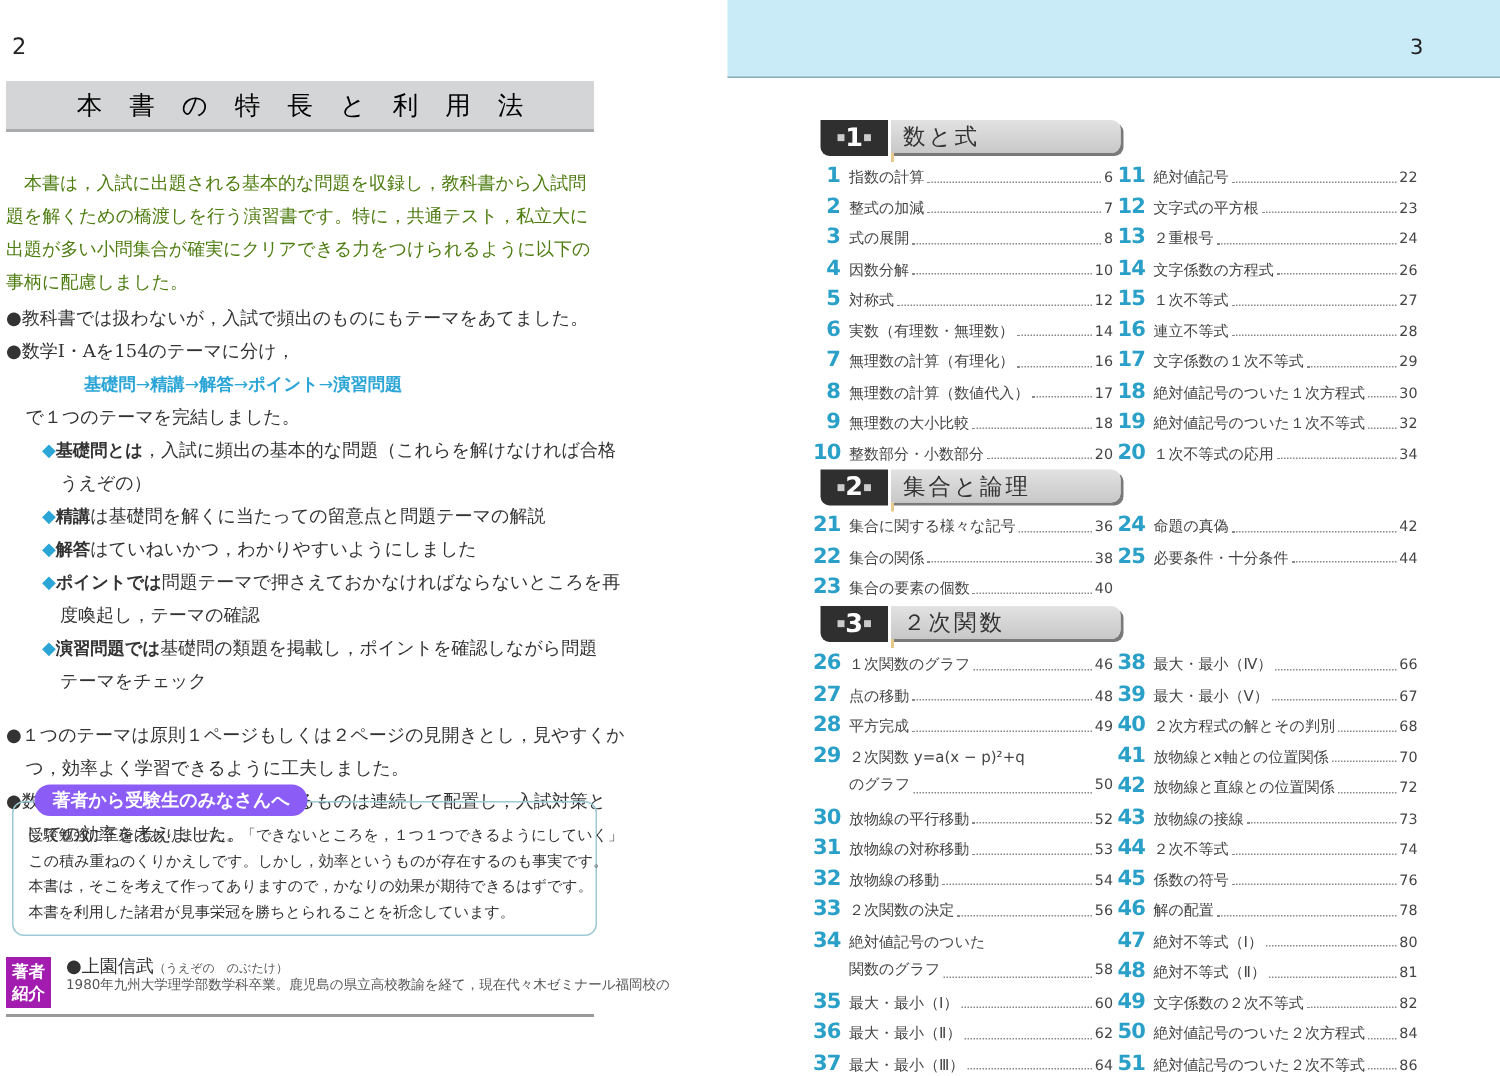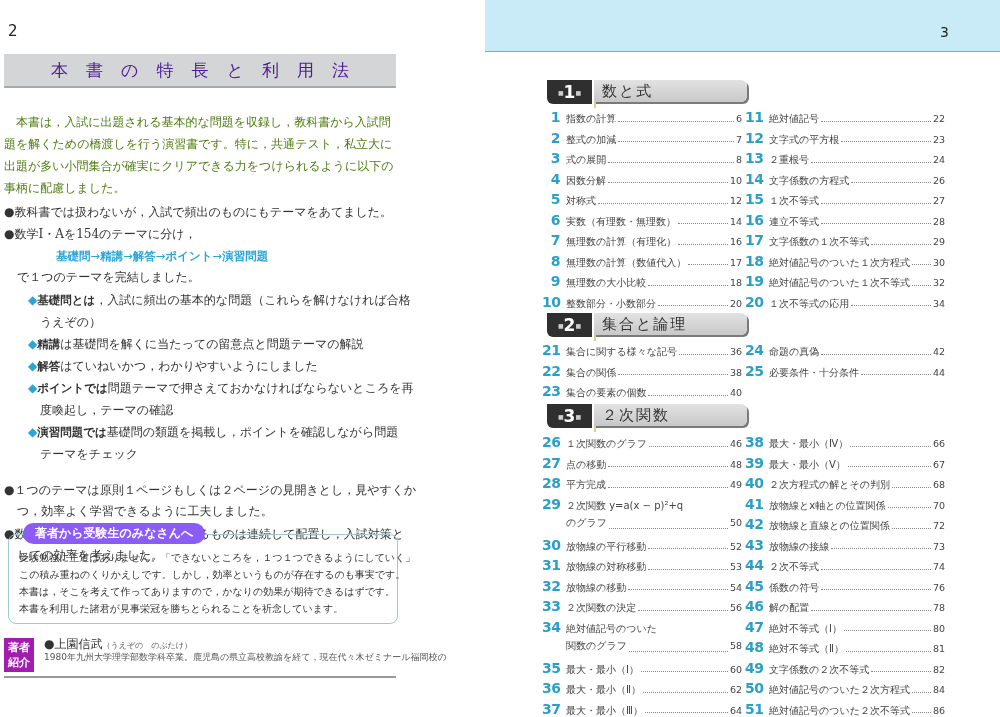--- a/index.html
+++ b/index.html
@@ -3,27 +3,27 @@
 <meta charset="utf-8">
 <style>
   * { box-sizing: border-box; margin: 0; padding: 0; }
   html, body { width: 1000px; height: 717px; background: #ffffff; overflow: hidden; }
   body { position: relative; font-family: "DejaVu Serif", serif; color: #2a2a2a; }
 
   
   .left-page { position: absolute; left: 0; top: 0; width: 485px; height: 717px; background: #fff; }
   .page-num-left { position: absolute; left: 8px; top: 22px; font-family: "DejaVu Sans", sans-serif; font-size: 15px; color: #222; }
   .feature-title-bar { position: absolute; left: 4px; top: 54px; width: 392px; height: 34px; background: #d4d5d6; border-bottom: 2px solid #a9abad; display: flex; align-items: center; justify-content: center; }
-  .feature-title-bar span { font-family: "DejaVu Sans", sans-serif; font-size: 17px; letter-spacing: 18px; color: #4c1d95; padding-left: 18px; }
+  .feature-title-bar span { font-family: "DejaVu Sans", sans-serif; font-size: 17px; letter-spacing: 18px; color: #000000; padding-left: 18px; }
   .intro { position: absolute; left: 4px; top: 112px; width: 392px; font-size: 12px; line-height: 22px; color: #4d7c0f; text-indent: 1em; font-family: Liberation Mono, monospace; }
   .bullets { position: absolute; left: 4px; top: 201px; width: 395px; font-size: 12px; line-height: 22px; color: #333; }
   .bullet-line { white-space: nowrap; }
   .flow { padding-left: 52px; color: #2aa5d6; font-family: "DejaVu Sans", sans-serif; font-weight: bold; font-size: 11.5px; }
   .flow .arr { color: #2aa5d6; font-weight: normal; }
-  .indent1 { padding-left: 13px; font-family: Liberation Mono, monospace; }
+  .indent1 { padding-left: 13px; }
   .sub { padding-left: 24px; }
   .sub-cont { padding-left: 36px; }
   .diamond { color: #2aa5d6; }
   .sub b { font-family: "DejaVu Sans", sans-serif; font-weight: bold; font-size: 11.5px; color: #333; }
   .gap { height: 14px; }
 
   .msg-box { position: absolute; left: 8px; top: 534px; width: 390px; height: 90px; border: 1px solid #9cc9d6; border-radius: 8px; }
   .msg-label { position: absolute; left: 14px; top: -12px; background: #8b5cf6; color: #fff; font-family: "DejaVu Sans", sans-serif; font-weight: bold; font-size: 12px; padding: 2px 12px; border-radius: 11px; }
   .msg-text { position: absolute; left: 10px; top: 14px; font-family: "DejaVu Sans", sans-serif; font-size: 10px; line-height: 17px; color: #333; white-space: nowrap; }
 

